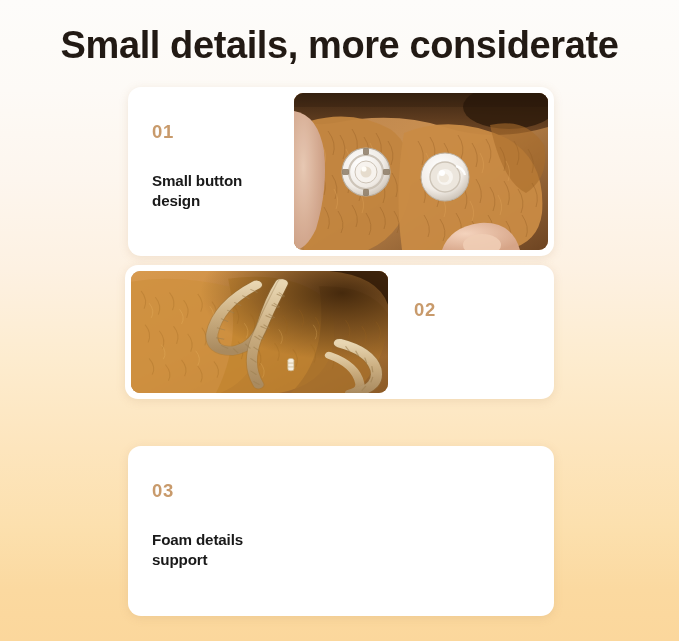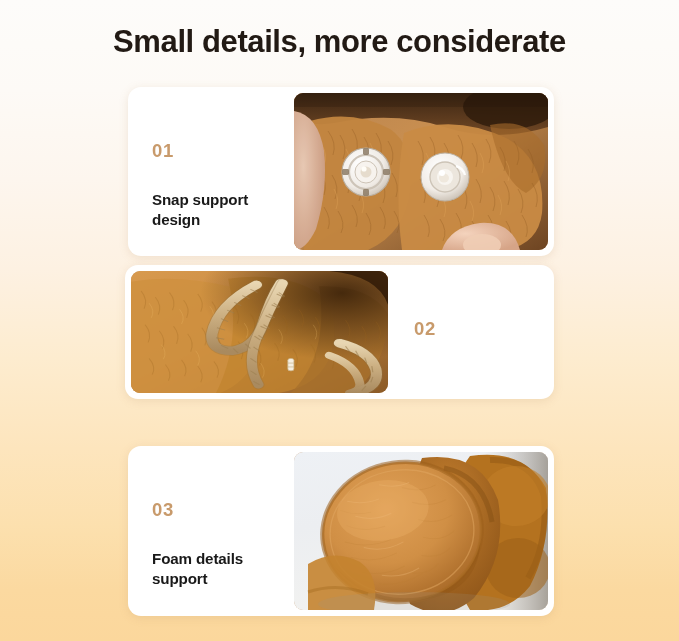--- a/index.html
+++ b/index.html
@@ -21,21 +21,21 @@
   }
 
   #page { position:relative; width:679px; height:641px; }
 
   
   .heading {
     position:absolute;
     left:0; right:0;
     top:24px;
     text-align:center;
-    font-size:31px;
+    font-size:38px;
     font-weight:700;
     letter-spacing:-0.4px;
     color:#221a14;
     font-family:"Liberation Sans", sans-serif;
   }
 
   
   .card {
     position:absolute;
     background:#ffffff;
@@ -43,21 +43,21 @@
     box-shadow:0 2px 10px rgba(180,140,95,0.18);
     overflow:hidden;
     display:flex;
   }
   .card.rev { flex-direction:row-reverse; }
 
   .card-text {
     width:166px;
     flex:0 0 166px;
     position:relative;
-    padding:55px 0 0 24px;
+    padding:36px 0 0 24px;
   }
   .card.rev .card-text { padding-left:26px; }
 
   .num {
     font-size:18.5px;
     font-weight:700;
     color:#c89a6b;
     letter-spacing:0.6px;
     line-height:1;
   }
@@ -80,33 +80,33 @@
     background:#caa27a;
   }
   .card.rev .photo { margin:6px 0 6px 6px; }
   .card:not(.rev) .photo { margin:6px 6px 6px 0; }
 
   .photo svg { display:block; width:100%; height:100%; }
 
   
   #card-1 { left:128px; top:87px;  width:426px; height:169px; }
   #card-2 { left:125px; top:265px; width:429px; height:134px; }
-  #card-3 { left:128px; top:446px; width:426px; height:170px; }
+  #card-3 { left:128px; top:446px; width:426px; height:170px;flex-direction:column; }
 </style>
 </head>
 <body>
 
 <div id="page">
 
   <h1 class="heading">Small details, more considerate</h1>
 
   <div class="card" id="card-1">
     <div class="card-text">
       <div class="num">01</div>
-      <div class="cap">Snap support design</div>
+      <div class="cap">Small button design</div>
     </div>
     <div class="photo">
       <svg viewBox="0 0 254 157" preserveAspectRatio="none" aria-hidden="true">
         <defs>
           <linearGradient id="g1bg" x1="0" y1="0" x2="1" y2="1">
             <stop offset="0%" stop-color="#b8834f"></stop>
             <stop offset="40%" stop-color="#c98f50"></stop>
             <stop offset="100%" stop-color="#6d4422"></stop>
           </linearGradient>
           <radialGradient id="fing1" cx="30%" cy="40%" r="75%">

